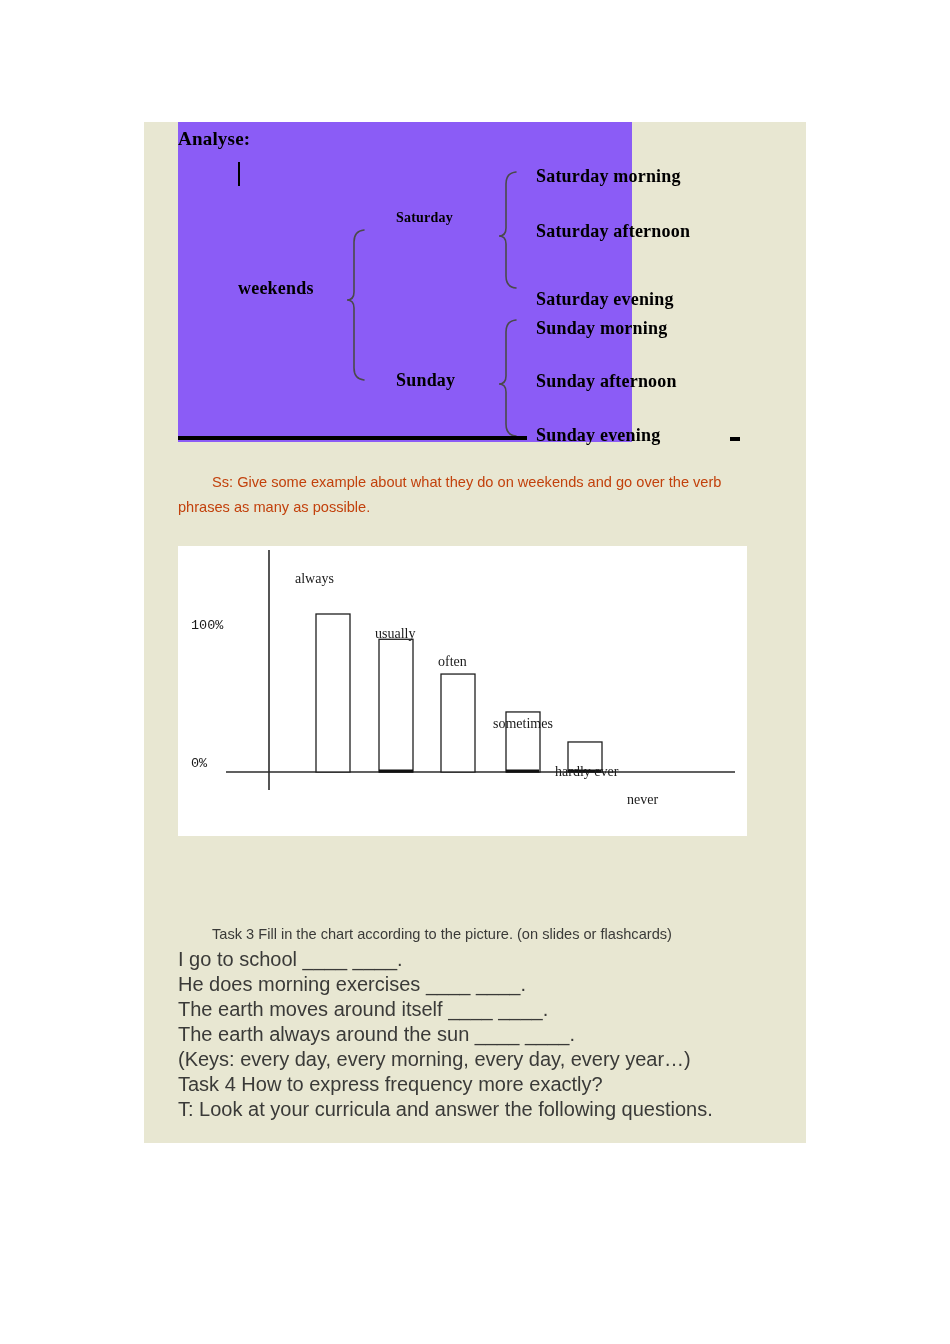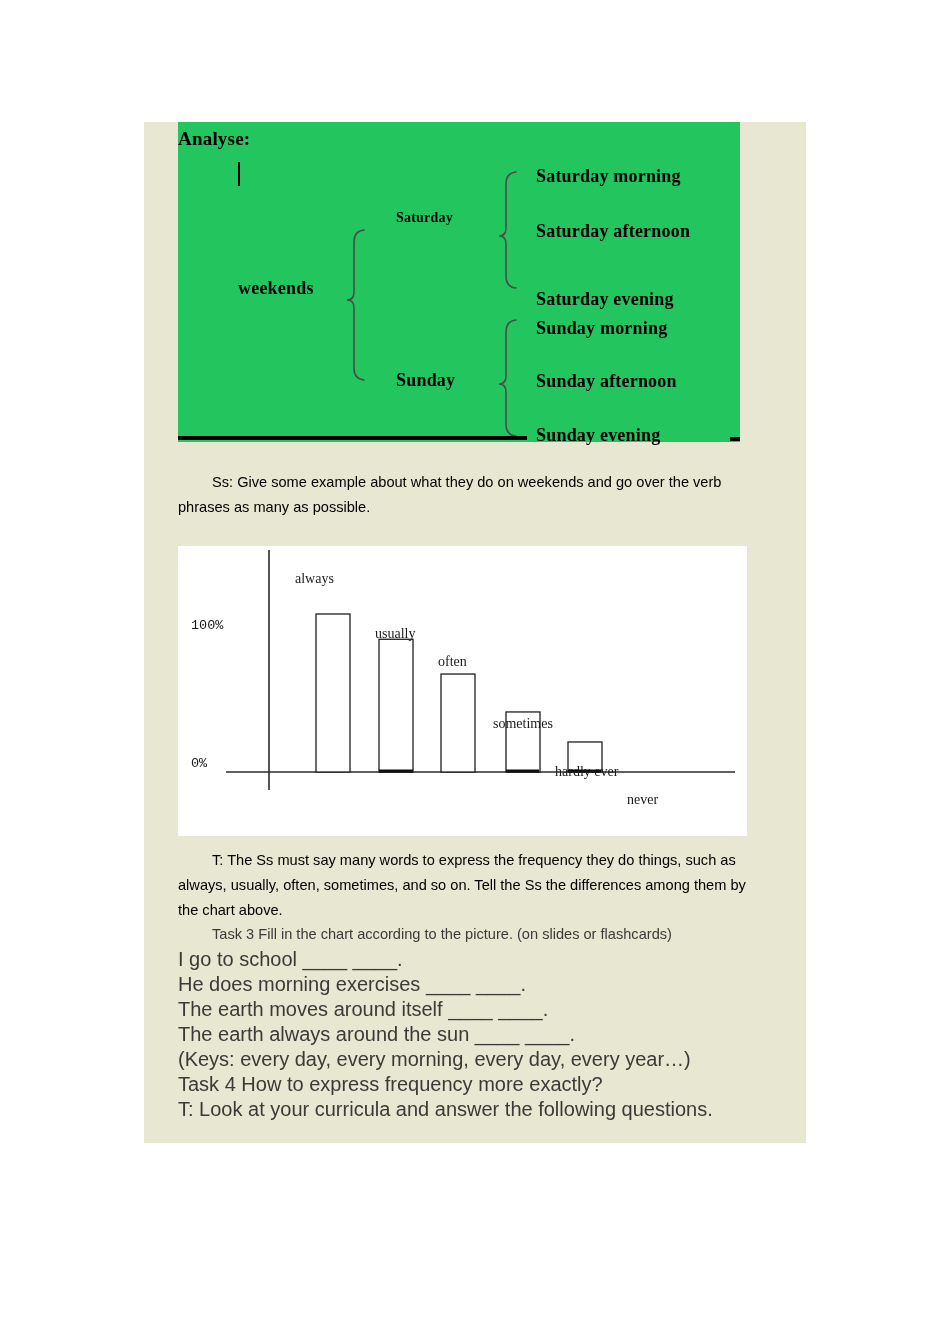--- a/index.html
+++ b/index.html
@@ -24,23 +24,23 @@
     width: 662px;
     height: 1021px;
     background: #e8e7d2;
   }
 
   
   #tree-figure {
     position: absolute;
     left: 34px;            
     top: 0px;              
-    width: 562px;          
+    width: 454px;          
     height: 320px;         
-    background: #22c55e;
+    background: #8b5cf6;
   }
   #tree-figure .tlabel {
     position: absolute;
     font-family: "Liberation Serif", serif;
     font-weight: bold;
     color: #000000;
     white-space: nowrap;
     letter-spacing: 0.2px;
   }
   .tl-analyse { left: 0px;   top: 6px;   font-size: 19px; }
@@ -89,21 +89,21 @@
   }
 
   
   .para {
     position: absolute;
     left: 34px;
     width: 620px;
     font-family: "Liberation Sans", sans-serif;
     font-size: 14.6px;
     line-height: 25px;
-    color: #000000;
+    color: #c2410c;
   }
   .para .indent { padding-left: 34px; display: inline-block; }
   #para-ss     { top: 348px; }
   #line-task2  { top: 422px; left: 68px; }
 
   .line {
     position: absolute;
     left: 68px;
     font-family: "Liberation Sans", sans-serif;
     font-size: 14.6px;
@@ -229,25 +229,20 @@
 
       <text class="ch-text" x="117" y="37">always</text>
       <text class="ch-text" x="197" y="92">usually</text>
       <text class="ch-text" x="260" y="120">often</text>
       <text class="ch-text" x="315" y="182">sometimes</text>
       <text class="ch-text" x="377" y="230">hardly ever</text>
       <text class="ch-text" x="449" y="258">never</text>
     </svg>
   </div>
 
-  <div class="para" id="para-t">
-    <span class="indent">T: The Ss must say many words to express the frequency they do things, such as</span><br>
-    <span>always, usually, often, sometimes, and so on. Tell the Ss the differences among them by</span><br>
-    <span>the chart above.</span>
-  </div>
 
   <div class="line" id="line-task3">Task 3 Fill in the chart according to the picture. (on slides or flashcards)</div>
 
   <div id="fill-lines">
     <div class="fl">I go to school ____ ____.</div>
     <div class="fl">He does morning exercises ____ ____.</div>
     <div class="fl">The earth moves around itself ____ ____.</div>
     <div class="fl">The earth always around the sun ____ ____.</div>
     <div class="fl">(Keys: every day, every morning, every day, every year…)</div>
     <div class="fl">Task 4 How to express frequency more exactly?</div>

